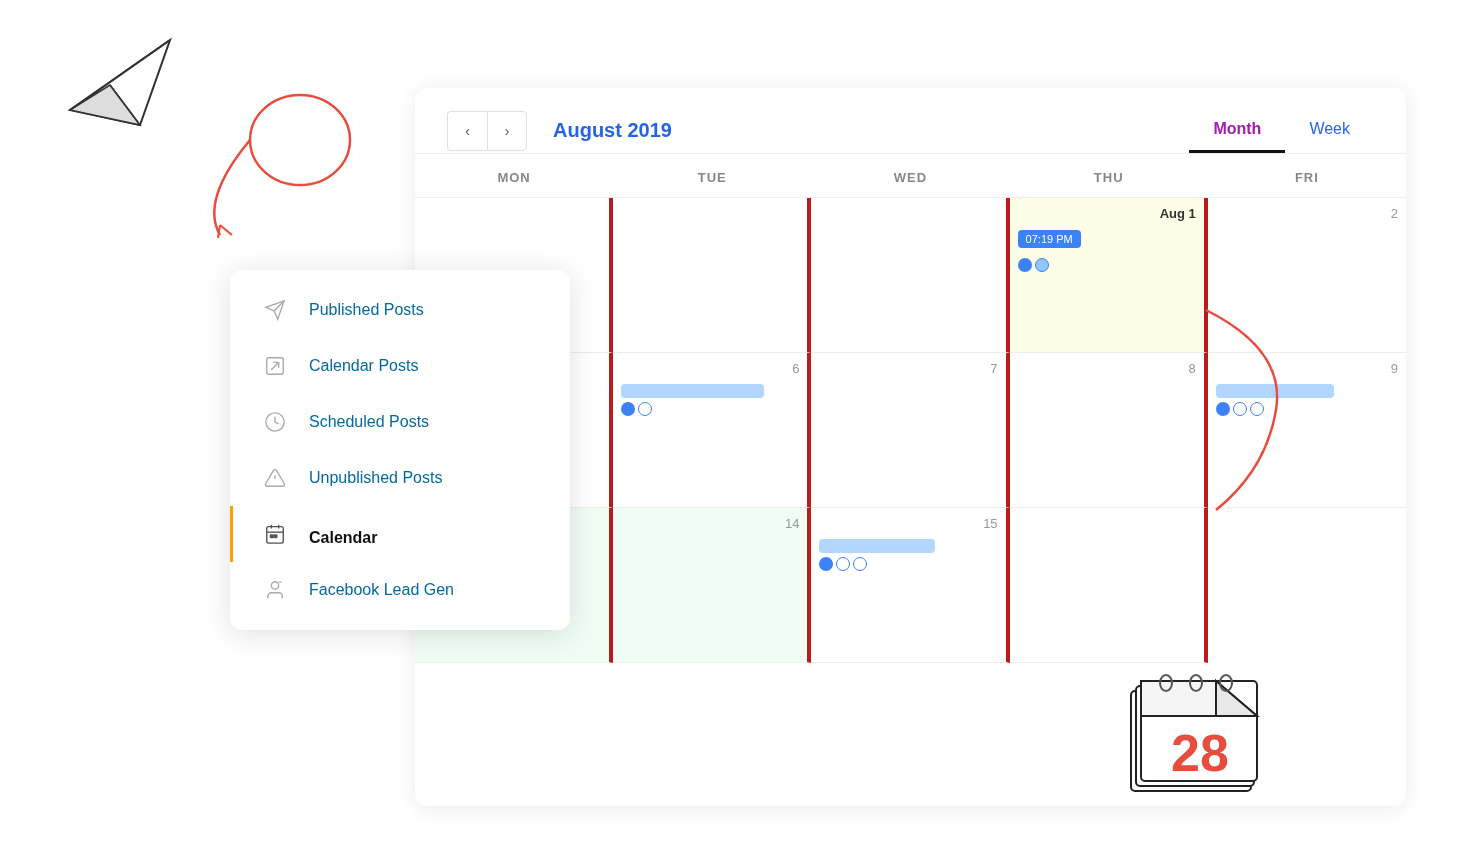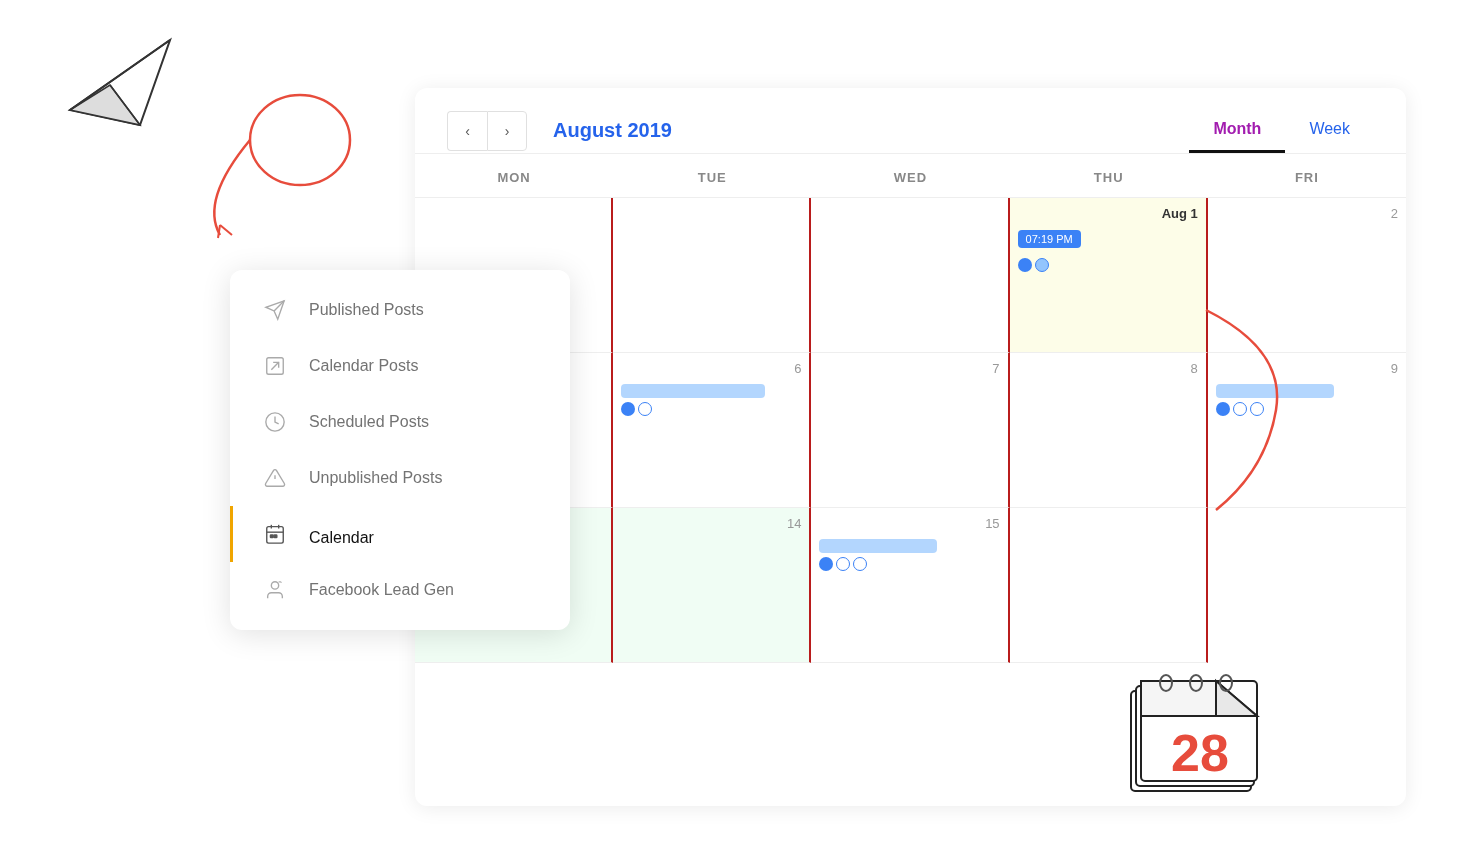--- a/index.html
+++ b/index.html
@@ -62,26 +62,26 @@
       margin-right: 20px;
       display: flex;
       align-items: center;
       justify-content: center;
       color: #aaa;
       flex-shrink: 0;
     }
 
     .menu-item .label {
       font-size: 16px;
-      color: #737373;
+      color: #0369a1;
       font-weight: 400;
     }
 
     .menu-item.active .label {
-      font-weight: 400;
+      font-weight: 700;
       color: #111;
       margin-top: 8px;
     }
 
     
     .calendar-panel {
       position: absolute;
       top: 88px;
       left: 415px;
       right: 60px;
@@ -177,21 +177,21 @@
       border-bottom: 1px solid #eee;
     }
 
     .calendar-body {
       display: grid;
       grid-template-columns: repeat(5, 1fr);
       flex: 1;
     }
 
     .cal-cell {
-      border-right: 2px solid #b91c1c;
+      border-right: 4px solid #b91c1c;
       border-bottom: 1px solid #eee;
       padding: 8px;
       min-height: 155px;
       position: relative;
       background: #fff;
     }
 
     .cal-cell:nth-child(5n) {
       border-right: none;
     }

